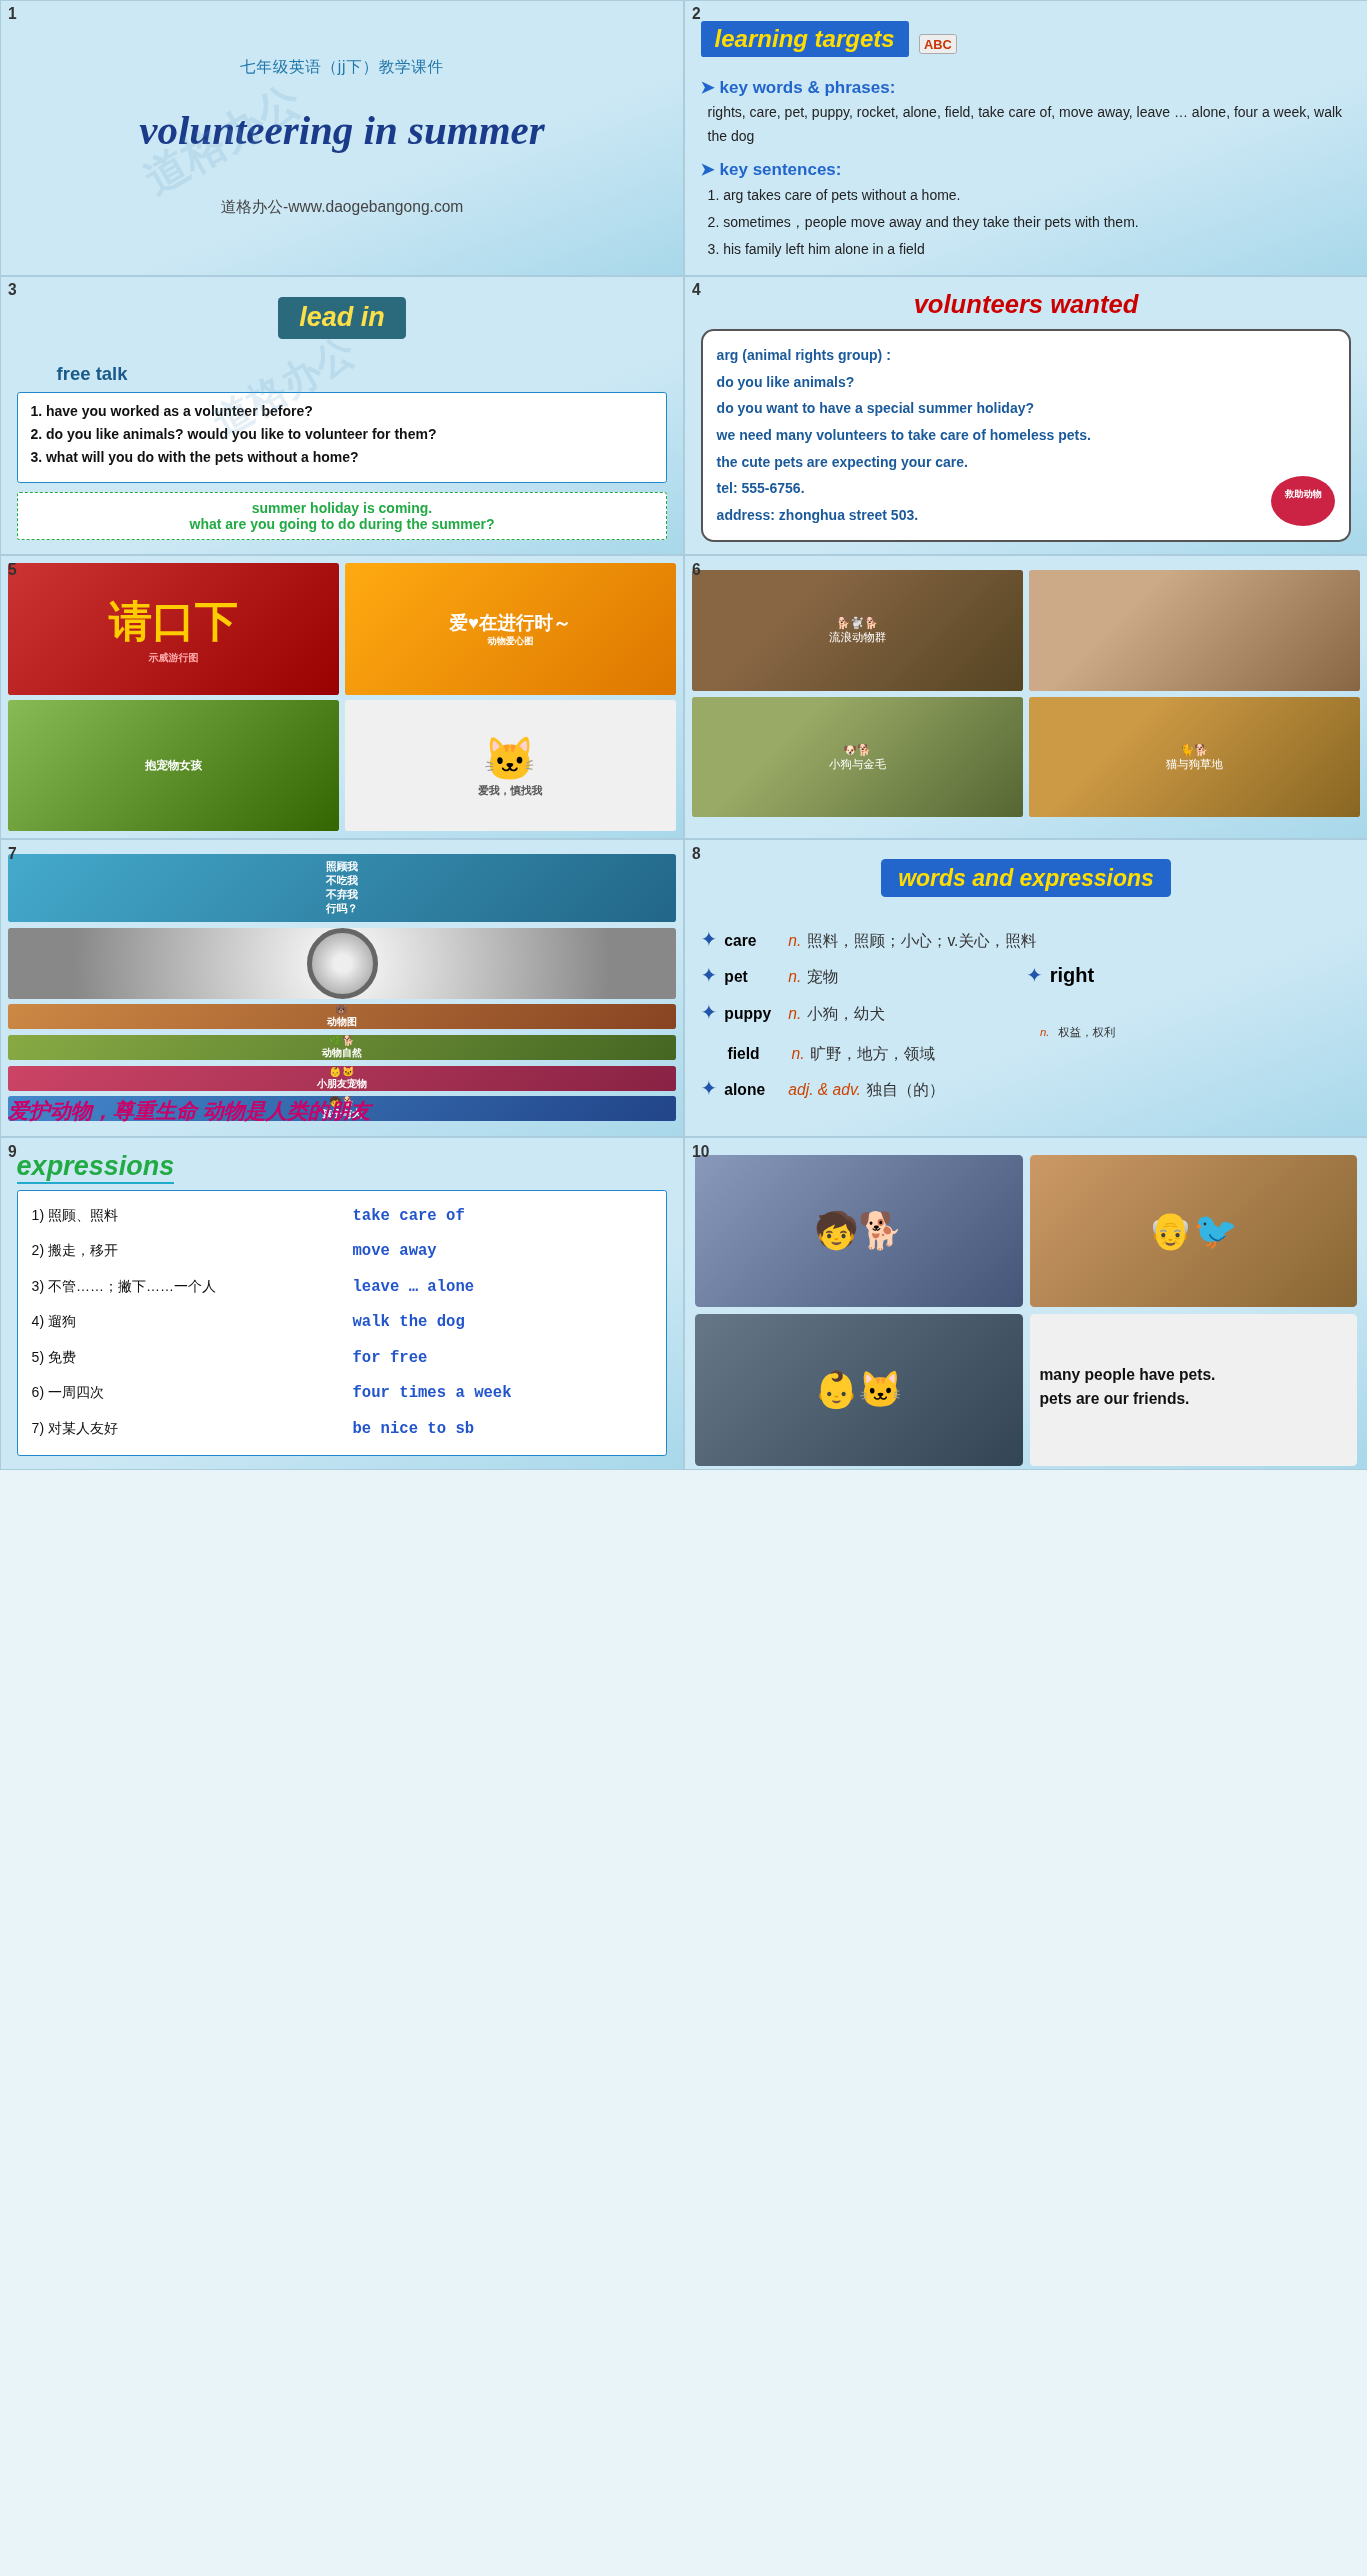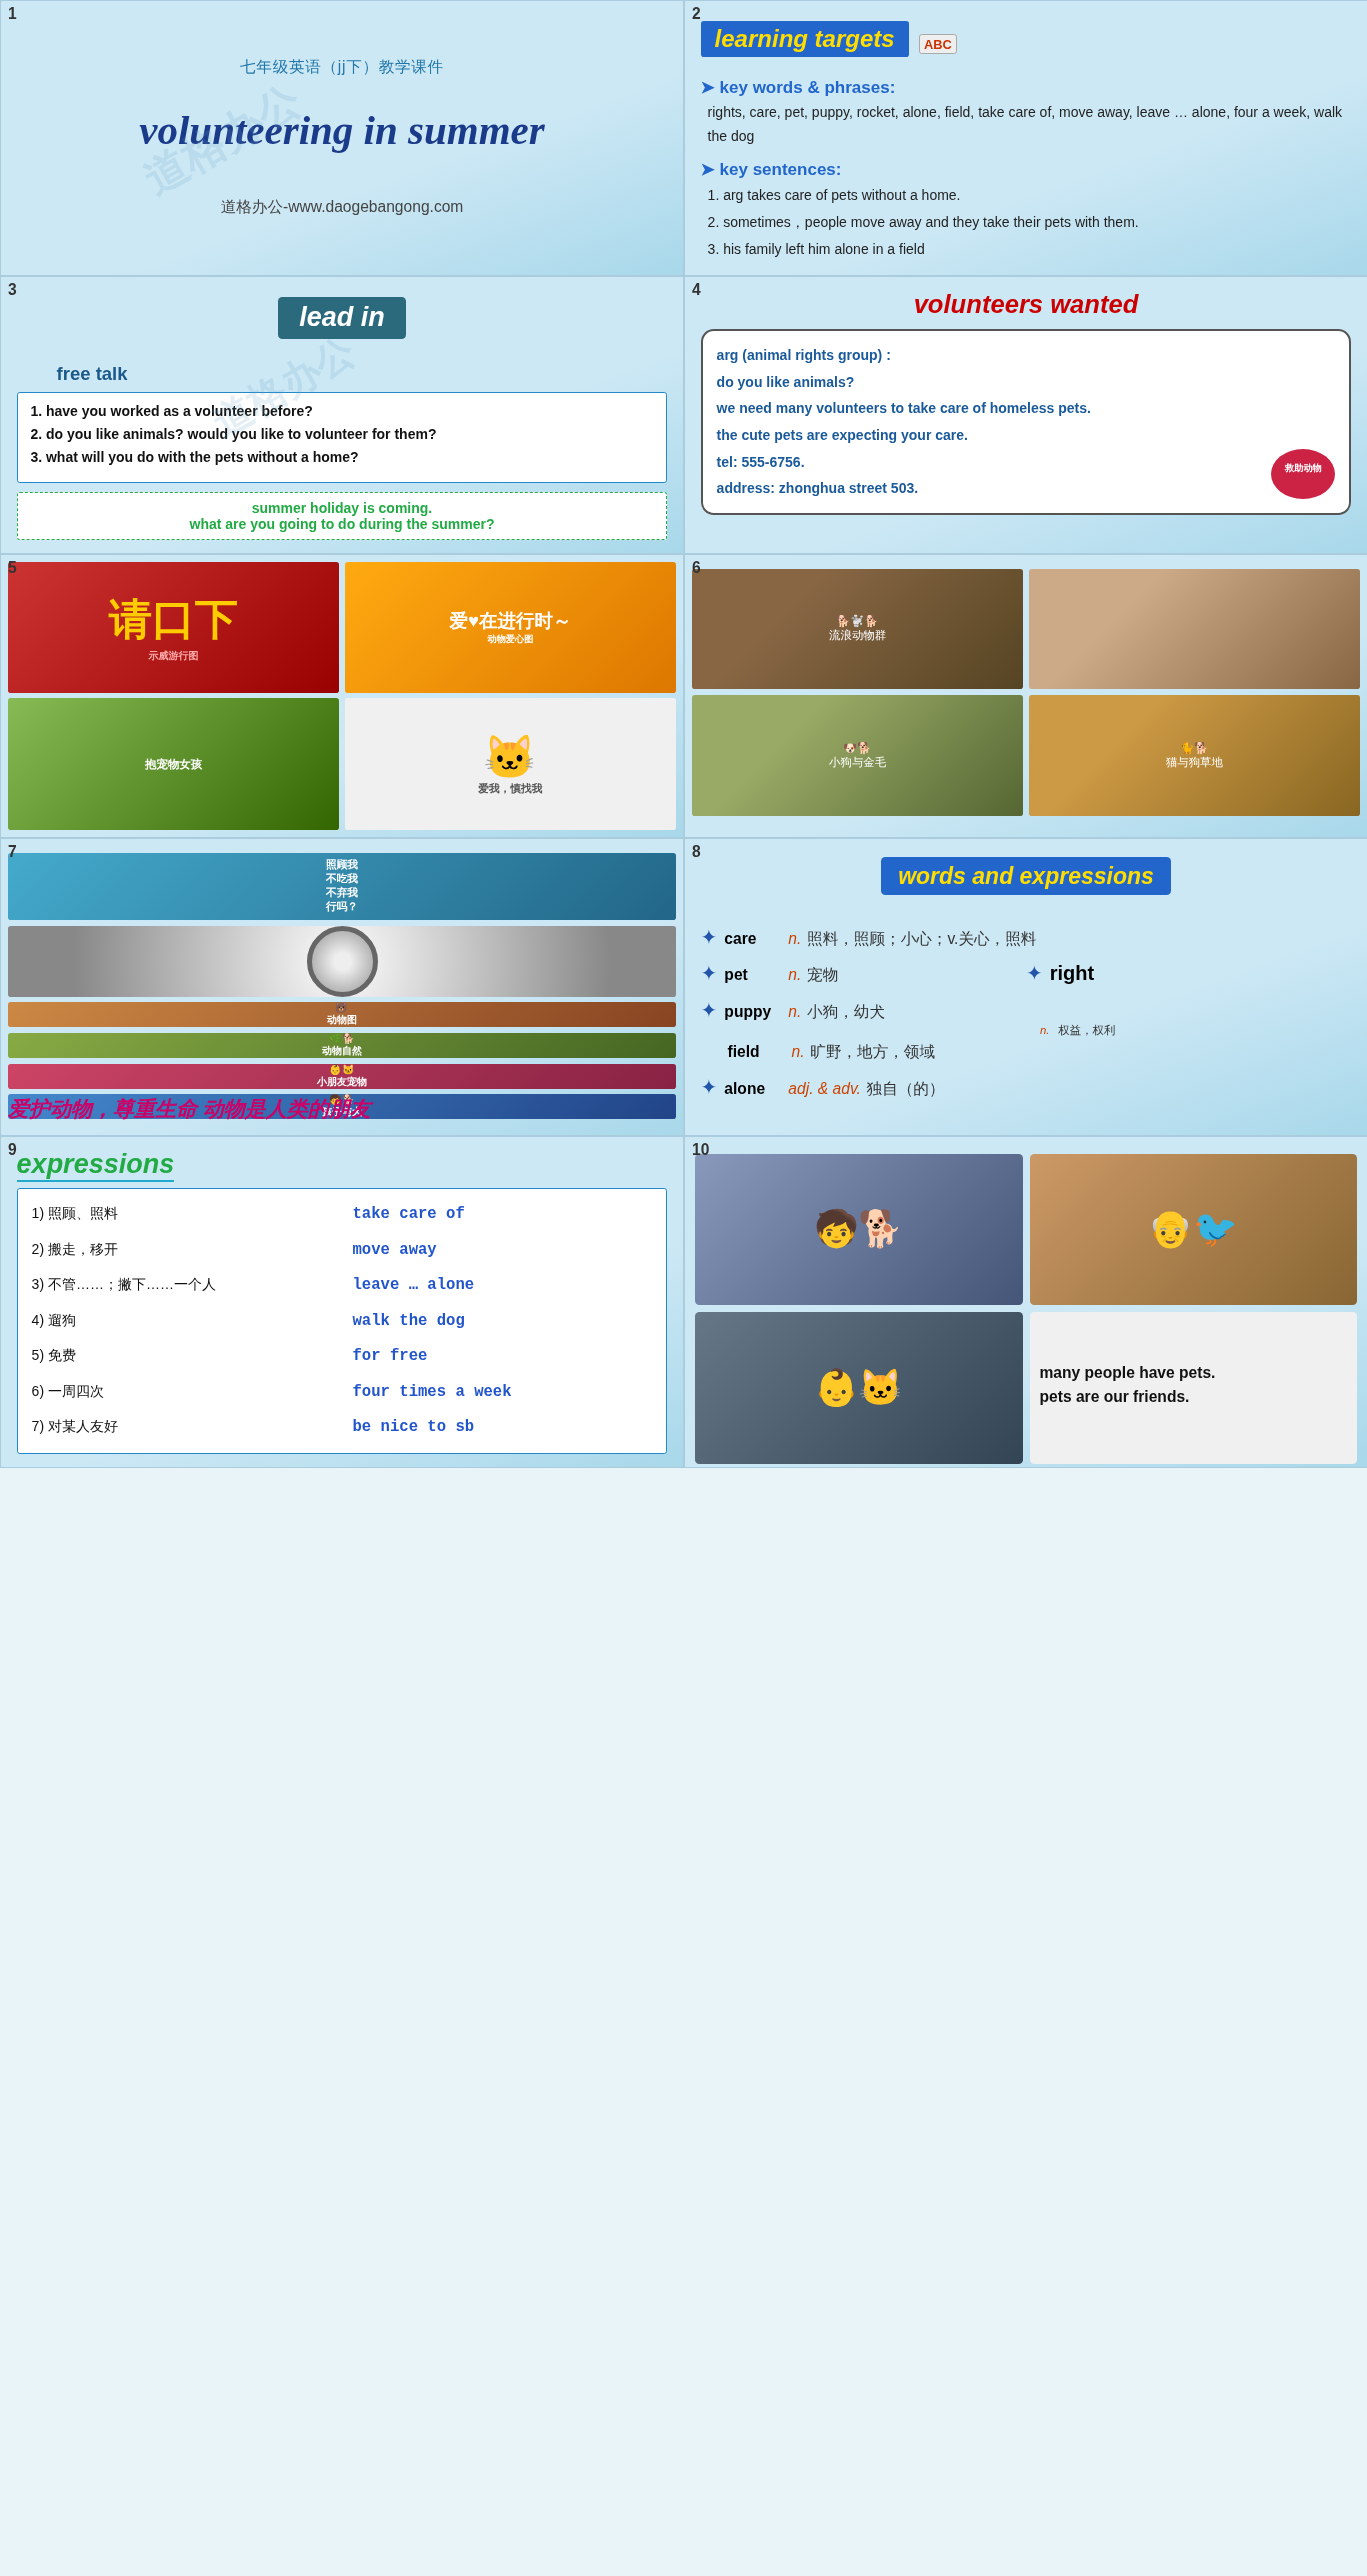--- a/index.html
+++ b/index.html
@@ -116,21 +116,21 @@
       line-height: 1.9;
       margin-left: 7px;
     }
 
     
     .cell3 {
       background: linear-gradient(160deg, #cde8f5 60%, #a8d8ea 100%);
     }
     .lead-in-box {
       background: #2a6a7c;
-      color: #ffffff;
+      color: #fde047;
       font-size: 27px;
       font-weight: bold;
       font-style: italic;
       text-align: center;
       padding: 5.7px 21px;
       border-radius: 4.3px;
       display: inline-block;
       margin-bottom: 12.8px;
     }
     .free-talk-label {
@@ -473,20 +473,21 @@
       <p>what are you going to do during the summer?</p>
     </div>
   </div>
 
   <div class="cell cell4">
     <span class="cell-number">4</span>
     <p class="volunteers-title">volunteers wanted</p>
     <div class="volunteers-box">
       <p>arg (animal rights group) :</p>
       <p>do you like animals?</p>
+      <p>do you want to have a special summer holiday?</p>
       <p>we need many volunteers to take care of homeless pets.</p>
       <p>the cute pets are expecting your care.</p>
       <p>tel: 555-6756.</p>
       <p>address: zhonghua street 503.</p>
       <div class="heart-badge">
         <svg width="43" height="36" viewBox="0 0 60 50">
           <path d="M30 45 C10 30 0 20 0 12 C0 4 6 0 12 0 C18 0 24 4 30 12 C36 4 42 0 48 0 C54 0 60 4 60 12 C60 20 50 30 30 45Z" fill="#cc2244"></path>
         </svg>
         <span style="position:absolute; color:white; font-size:9.2px; font-weight:bold; text-align:center; top:12.8px;">救助动物</span>
       </div>

